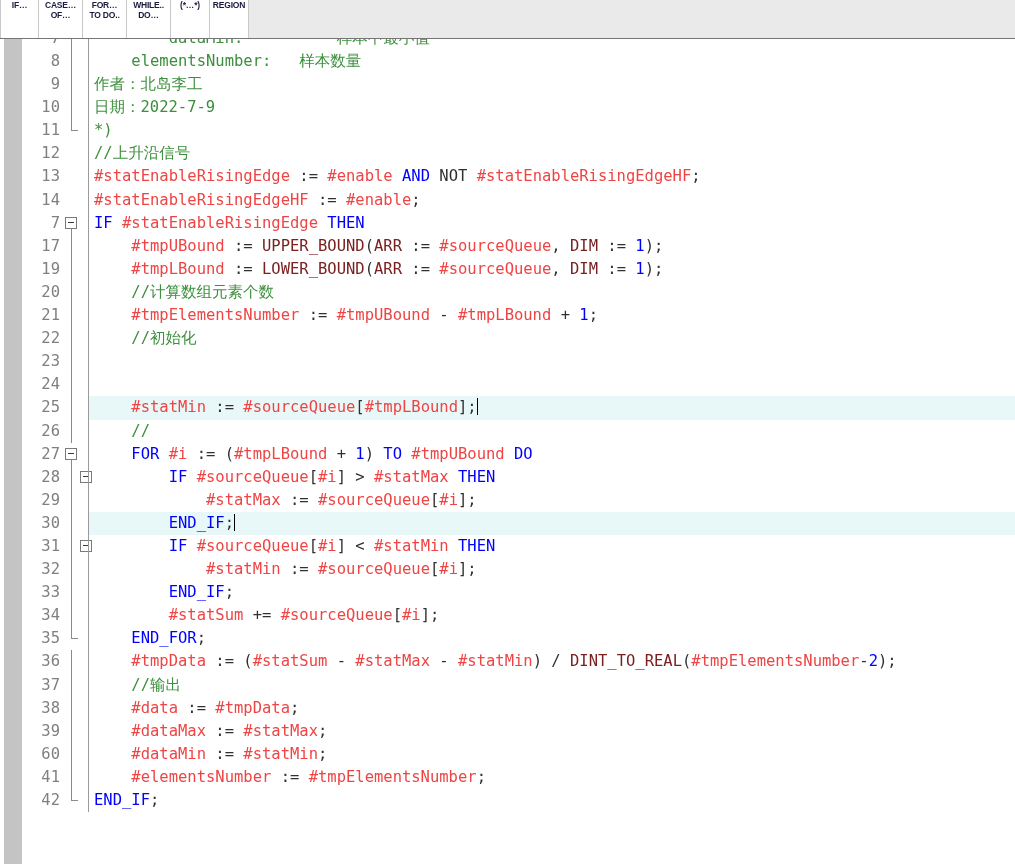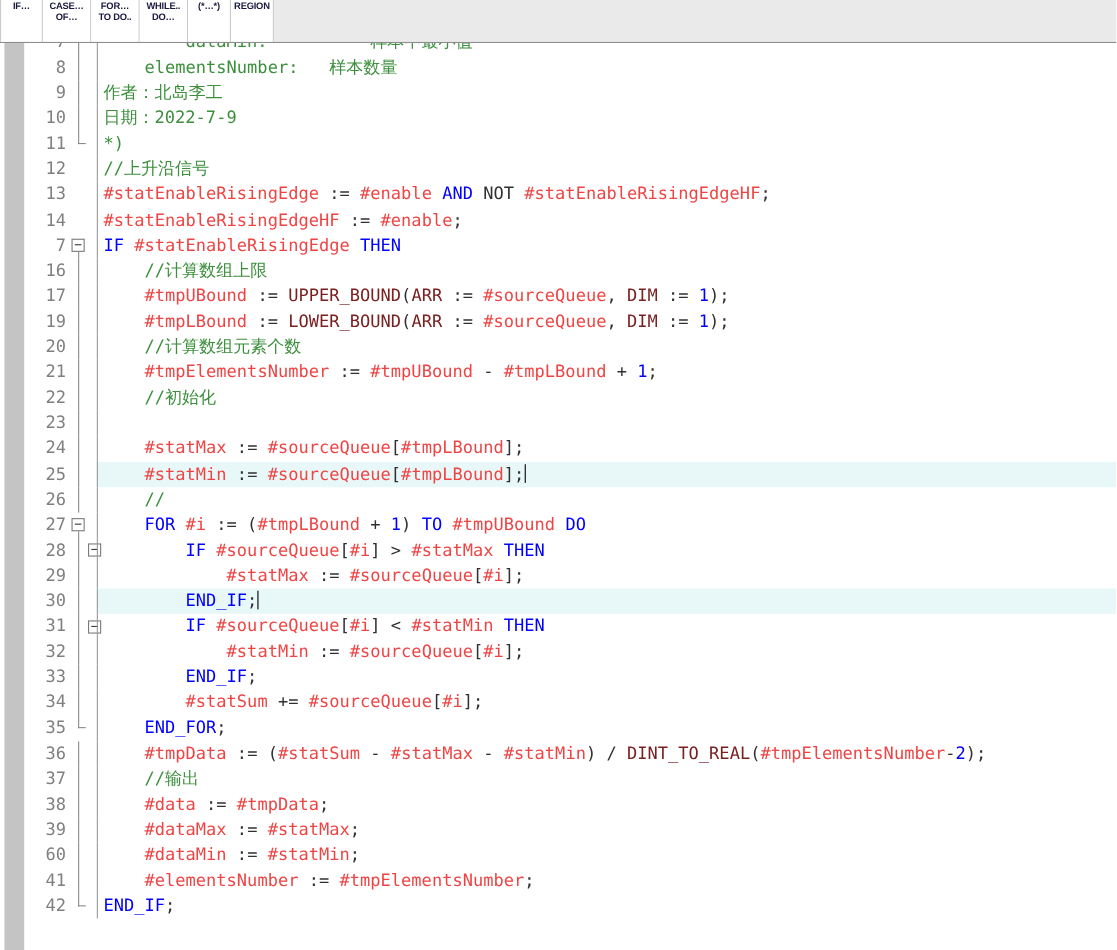--- a/index.html
+++ b/index.html
@@ -263,28 +263,27 @@
     <div class="code-rows" id="code-rows">
         <div class="row clip-top"><div class="lineno">7</div><div class="foldcell"><div class="foldline"></div></div><div class="sep"></div><div class="code"><span class="cm">        dataMin:          样本中最小值</span></div></div>
         <div class="row"><div class="lineno">8</div><div class="foldcell"><div class="foldline"></div></div><div class="sep"></div><div class="code"><span class="cm">    elementsNumber:   样本数量</span></div></div>
         <div class="row"><div class="lineno">9</div><div class="foldcell"><div class="foldline"></div></div><div class="sep"></div><div class="code"><span class="cm">作者：北岛李工</span></div></div>
         <div class="row"><div class="lineno">10</div><div class="foldcell"><div class="foldline"></div></div><div class="sep"></div><div class="code"><span class="cm">日期：2022-7-9</span></div></div>
         <div class="row"><div class="lineno">11</div><div class="foldcell"><div class="foldend"></div></div><div class="sep"></div><div class="code"><span class="cm">*)</span></div></div>
         <div class="row"><div class="lineno">12</div><div class="foldcell"></div><div class="sep"></div><div class="code"><span class="cm">//上升沿信号</span></div></div>
         <div class="row"><div class="lineno">13</div><div class="foldcell"></div><div class="sep"></div><div class="code"><span class="var">#statEnableRisingEdge </span><span class="pl">:= </span><span class="var">#enable </span><span class="kw">AND</span><span class="pl"> NOT </span><span class="var">#statEnableRisingEdgeHF</span><span class="pl">;</span></div></div>
         <div class="row"><div class="lineno">14</div><div class="foldcell"></div><div class="sep"></div><div class="code"><span class="var">#statEnableRisingEdgeHF </span><span class="pl">:= </span><span class="var">#enable</span><span class="pl">;</span></div></div>
         <div class="row"><div class="lineno">7</div><div class="foldcell"><div class="foldbox"></div><div class="foldline below"></div></div><div class="sep"></div><div class="code"><span class="kw">IF </span><span class="var">#statEnableRisingEdge </span><span class="kw">THEN</span></div></div>
-        <div class="row"><div class="lineno">16</div><div class="foldcell"><div class="foldline"></div></div><div class="sep"></div><div class="code"><span class="cm">    //计算数组上限</span></div></div>
         <div class="row"><div class="lineno">17</div><div class="foldcell"><div class="foldline"></div></div><div class="sep"></div><div class="code"><span class="pl">    </span><span class="var">#tmpUBound </span><span class="pl">:= </span><span class="fn">UPPER_BOUND</span><span class="pl">(</span><span class="fn">ARR</span><span class="pl"> := </span><span class="var">#sourceQueue</span><span class="pl">, </span><span class="fn">DIM</span><span class="pl"> := </span><span class="num">1</span><span class="pl">);</span></div></div>
         <div class="row"><div class="lineno">19</div><div class="foldcell"><div class="foldline"></div></div><div class="sep"></div><div class="code"><span class="pl">    </span><span class="var">#tmpLBound </span><span class="pl">:= </span><span class="fn">LOWER_BOUND</span><span class="pl">(</span><span class="fn">ARR</span><span class="pl"> := </span><span class="var">#sourceQueue</span><span class="pl">, </span><span class="fn">DIM</span><span class="pl"> := </span><span class="num">1</span><span class="pl">);</span></div></div>
         <div class="row"><div class="lineno">20</div><div class="foldcell"><div class="foldline"></div></div><div class="sep"></div><div class="code"><span class="cm">    //计算数组元素个数</span></div></div>
         <div class="row"><div class="lineno">21</div><div class="foldcell"><div class="foldline"></div></div><div class="sep"></div><div class="code"><span class="pl">    </span><span class="var">#tmpElementsNumber </span><span class="pl">:= </span><span class="var">#tmpUBound </span><span class="pl">- </span><span class="var">#tmpLBound </span><span class="pl">+ </span><span class="num">1</span><span class="pl">;</span></div></div>
         <div class="row"><div class="lineno">22</div><div class="foldcell"><div class="foldline"></div></div><div class="sep"></div><div class="code"><span class="cm">    //初始化</span></div></div>
         <div class="row"><div class="lineno">23</div><div class="foldcell"><div class="foldline"></div></div><div class="sep"></div></div>
-        <div class="row"><div class="lineno">24</div><div class="foldcell"><div class="foldline"></div></div><div class="sep"></div><div class="code"><span class="pl">    </span><span class="var">#statMax </span><span class="pl">:= </span><span class="var">#sourceQueue</span><span class="pl">[</span><span class="var">#tmpLBound</span><span class="pl">];</span></div></div>
+        <div class="row"><div class="lineno">24</div><div class="foldcell"><div class="foldline"></div></div><div class="sep"></div></div>
         <div class="row hl"><div class="rowbg"></div><div class="lineno">25</div><div class="foldcell"><div class="foldline"></div></div><div class="sep"></div><div class="code"><span class="pl">    </span><span class="var">#statMin </span><span class="pl">:= </span><span class="var">#sourceQueue</span><span class="pl">[</span><span class="var">#tmpLBound</span><span class="pl">];</span><span class="caret"></span></div></div>
         <div class="row"><div class="lineno">26</div><div class="foldcell"><div class="foldline"></div></div><div class="sep"></div><div class="code"><span class="cm">    //</span></div></div>
         <div class="row"><div class="lineno">27</div><div class="foldcell"><div class="foldbox"></div><div class="foldline below"></div></div><div class="sep"></div><div class="code"><span class="pl">    </span><span class="kw">FOR </span><span class="var">#i </span><span class="pl">:= (</span><span class="var">#tmpLBound </span><span class="pl">+ </span><span class="num">1</span><span class="pl">) </span><span class="kw">TO </span><span class="var">#tmpUBound </span><span class="kw">DO</span></div></div>
         <div class="row"><div class="lineno">28</div><div class="foldcell"><div class="foldline"></div></div><div class="foldcell2"><div class="foldbox" style="left: -4px;"></div></div><div class="sep"></div><div class="code"><span class="pl">        </span><span class="kw">IF </span><span class="var">#sourceQueue</span><span class="pl">[</span><span class="var">#i</span><span class="pl">] &gt; </span><span class="var">#statMax </span><span class="kw">THEN</span></div></div>
         <div class="row"><div class="lineno">29</div><div class="foldcell"><div class="foldline"></div></div><div class="foldcell2"></div><div class="sep"></div><div class="code"><span class="pl">            </span><span class="var">#statMax </span><span class="pl">:= </span><span class="var">#sourceQueue</span><span class="pl">[</span><span class="var">#i</span><span class="pl">];</span></div></div>
         <div class="row hl"><div class="rowbg"></div><div class="lineno">30</div><div class="foldcell"><div class="foldline"></div></div><div class="foldcell2"></div><div class="sep"></div><div class="code"><span class="pl">        </span><span class="kw">END_IF</span><span class="pl">;</span><span class="caret"></span></div></div>
         <div class="row"><div class="lineno">31</div><div class="foldcell"><div class="foldline"></div></div><div class="foldcell2"><div class="foldbox" style="left: -4px;"></div></div><div class="sep"></div><div class="code"><span class="pl">        </span><span class="kw">IF </span><span class="var">#sourceQueue</span><span class="pl">[</span><span class="var">#i</span><span class="pl">] &lt; </span><span class="var">#statMin </span><span class="kw">THEN</span></div></div>
         <div class="row"><div class="lineno">32</div><div class="foldcell"><div class="foldline"></div></div><div class="foldcell2"></div><div class="sep"></div><div class="code"><span class="pl">            </span><span class="var">#statMin </span><span class="pl">:= </span><span class="var">#sourceQueue</span><span class="pl">[</span><span class="var">#i</span><span class="pl">];</span></div></div>
         <div class="row"><div class="lineno">33</div><div class="foldcell"><div class="foldline"></div></div><div class="foldcell2"></div><div class="sep"></div><div class="code"><span class="pl">        </span><span class="kw">END_IF</span><span class="pl">;</span></div></div>
         <div class="row"><div class="lineno">34</div><div class="foldcell"><div class="foldline"></div></div><div class="sep"></div><div class="code"><span class="pl">        </span><span class="var">#statSum </span><span class="pl">+= </span><span class="var">#sourceQueue</span><span class="pl">[</span><span class="var">#i</span><span class="pl">];</span></div></div>

